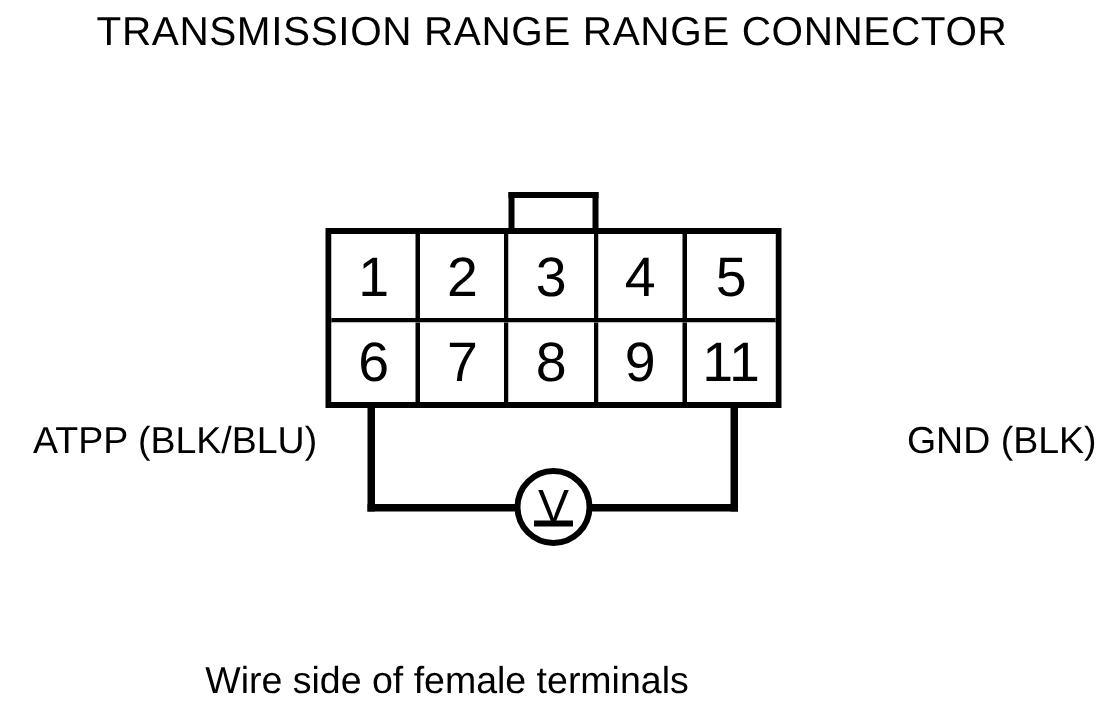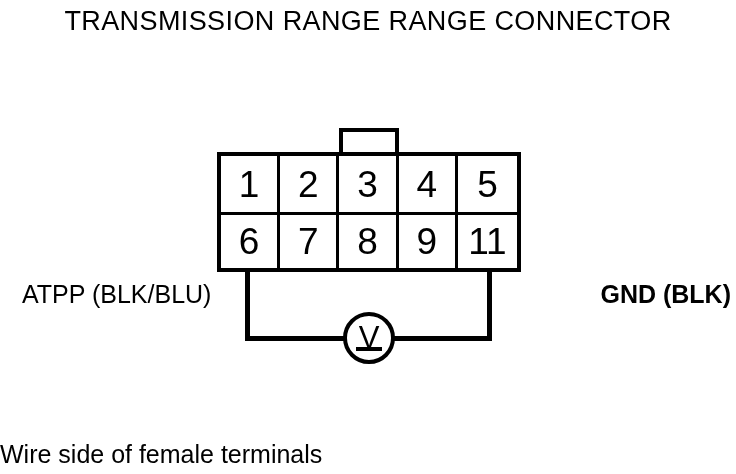--- a/index.html
+++ b/index.html
@@ -145,29 +145,29 @@
     white-space: nowrap;
   }
   .label-right {
     position: absolute;
     right: 5px;
     top: 280px;
     font-size: 25px;
     line-height: 28px;
     white-space: nowrap;
     text-align: left;
-    font-weight: bold;
   }
 
   
   .caption {
     position: absolute;
     left: 0;
     top: 440px;
     width: 596px;
+    text-align: center;
     font-size: 25px;
     line-height: 28px;
     white-space: nowrap;
   }
 </style>
 </head>
 <body>
 
 <div id="page">
 

